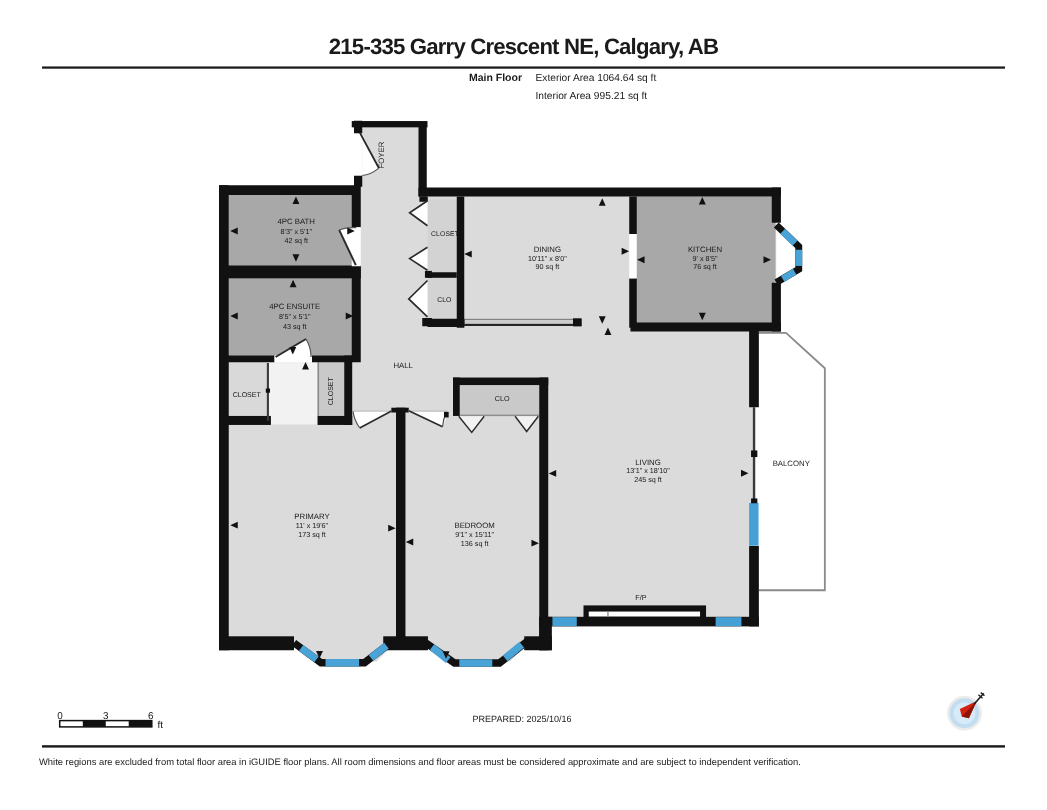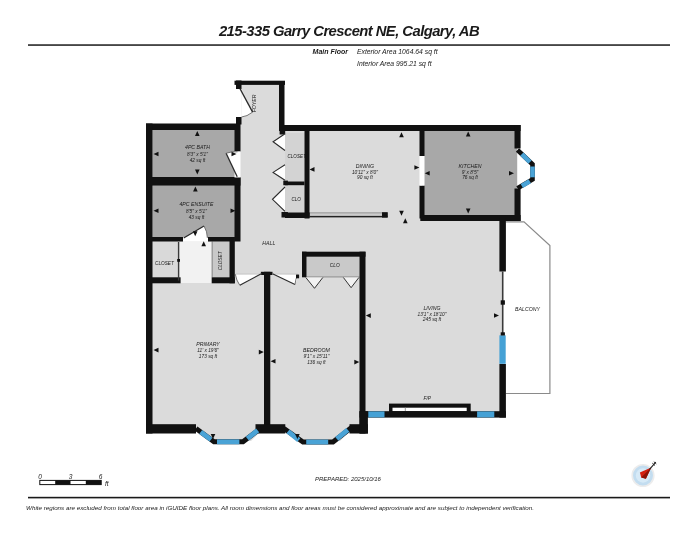--- a/index.html
+++ b/index.html
@@ -1,17 +1,17 @@
 <!DOCTYPE html>
 <html><head>
 <meta charset="utf-8">
 <style>
 html,body{margin:0;padding:0;background:#fff;}
 #page{position:relative;width:698px;height:540px;background:#be185d;overflow:hidden;
-font-family:"Liberation Sans", sans-serif;font-style:italic;}
+font-family:"Liberation Sans", sans-serif;}
 svg text{font-family:"Liberation Sans", sans-serif;fill:#1a1a1a;}
 </style>
 </head>
 <body>
 <div id="page">
 <svg width="698" height="540" viewBox="0 0 698 540">
 
 <rect x="0" y="0" width="698" height="540" fill="#ffffff"></rect>
 
 <text x="349" y="36" font-size="14.8" letter-spacing="-0.55" font-weight="bold" text-anchor="middle">215-335 Garry Crescent NE, Calgary, AB</text>

